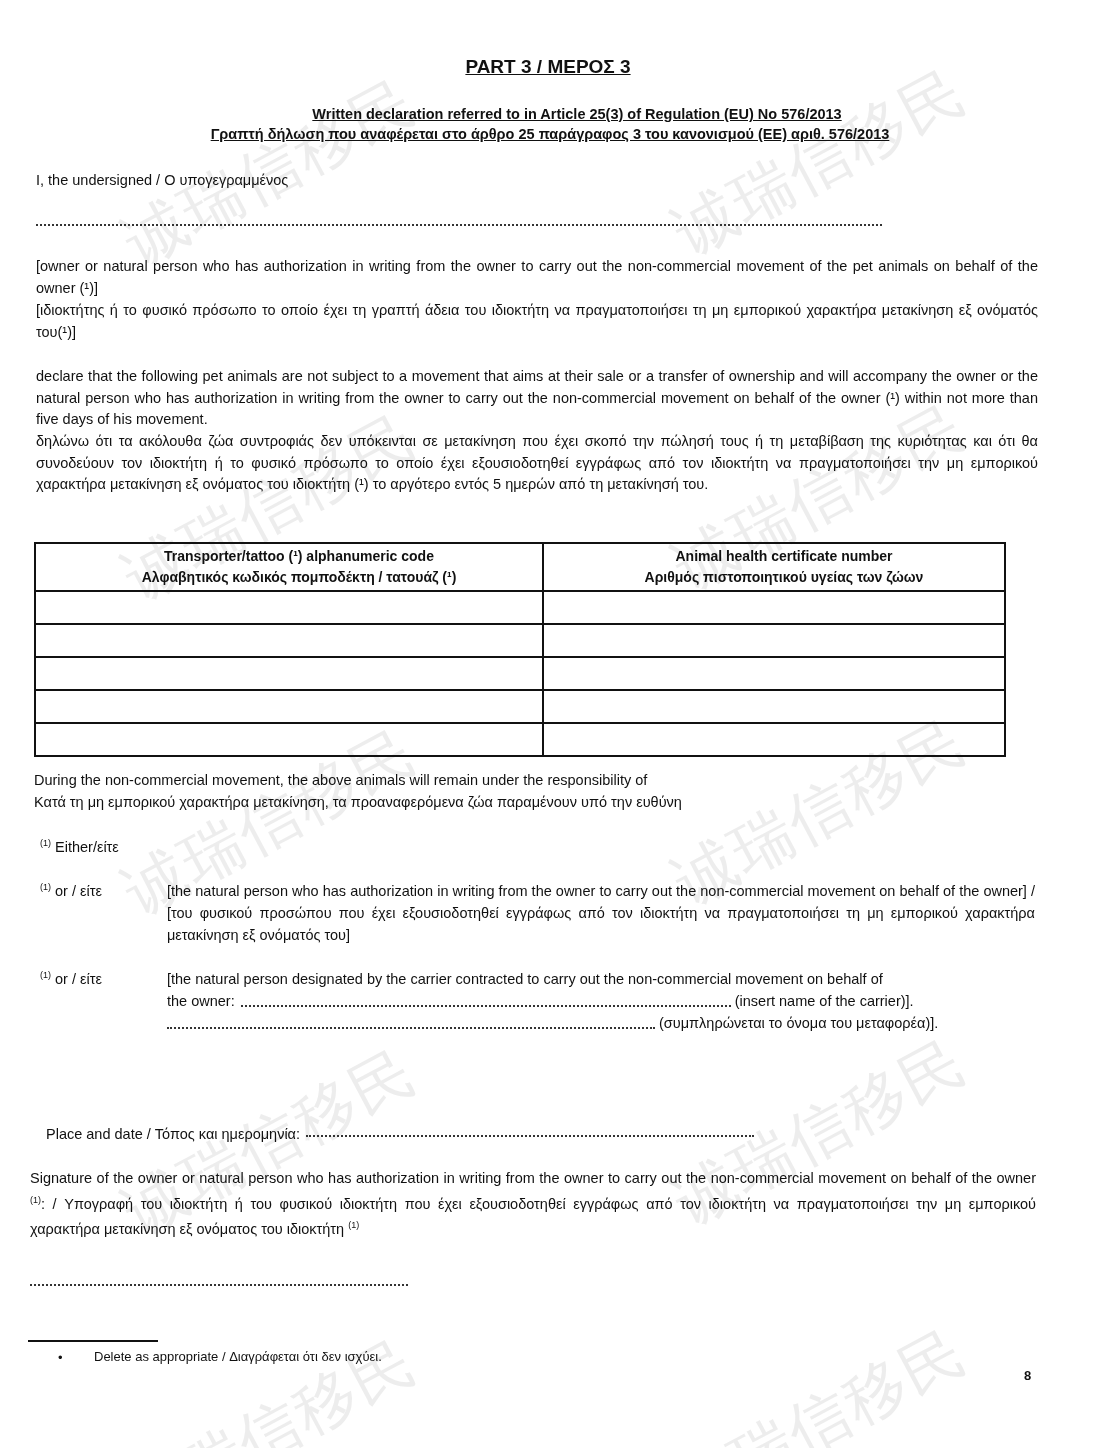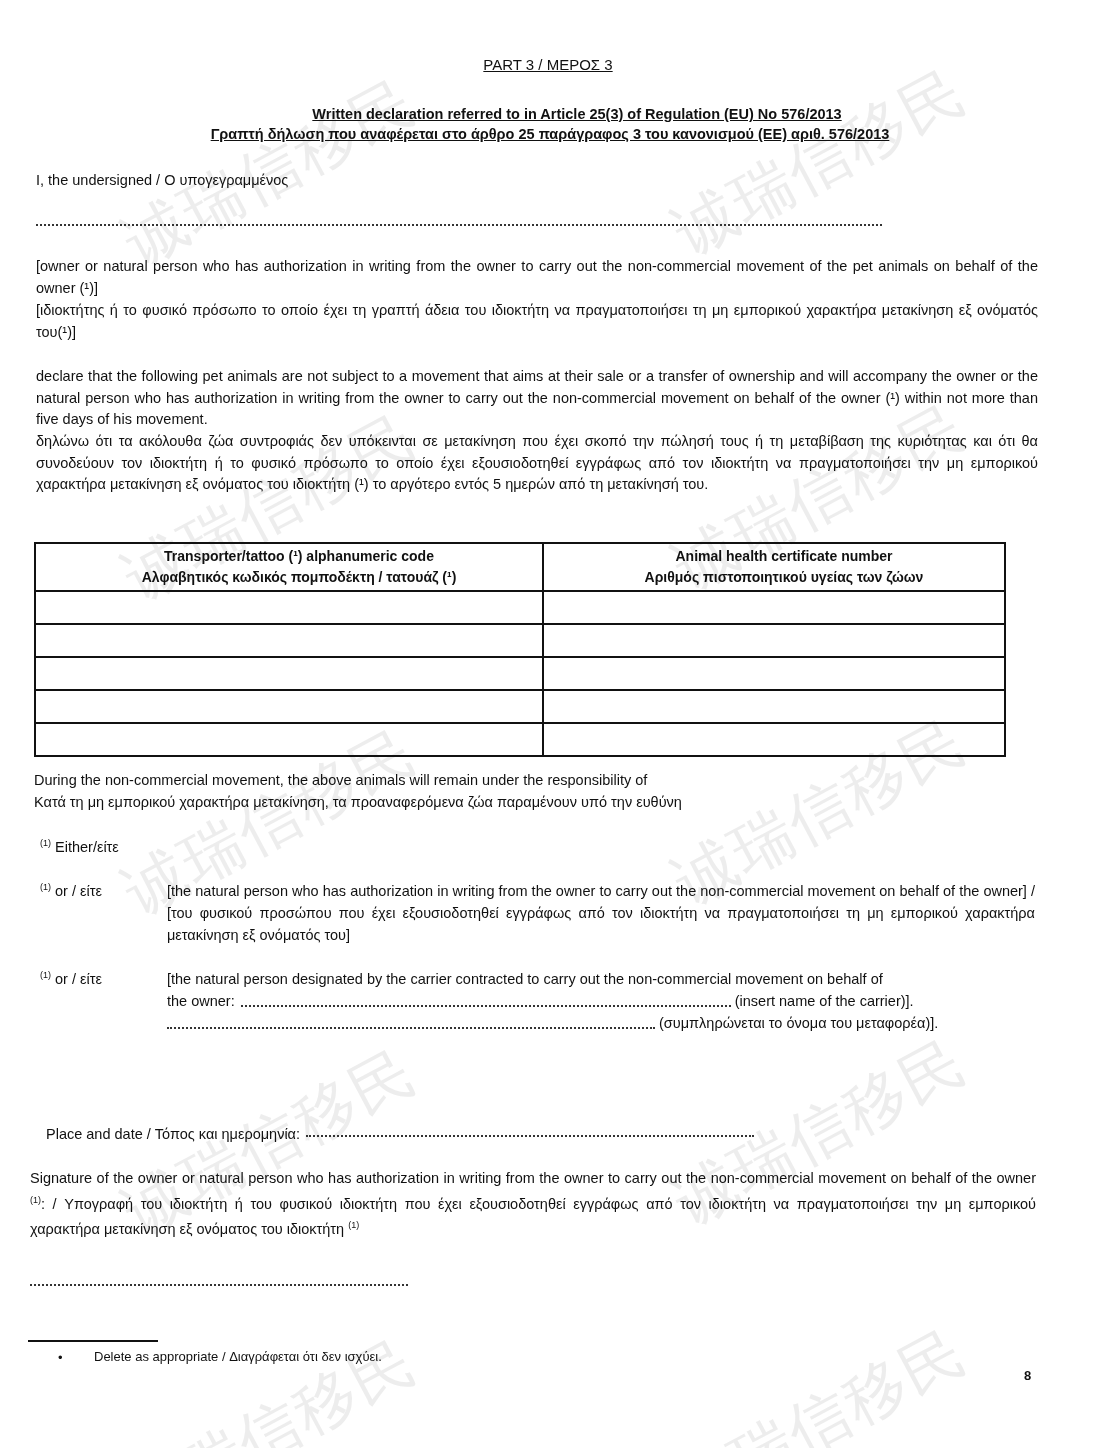--- a/index.html
+++ b/index.html
@@ -5,21 +5,21 @@
     html, body { margin: 0; padding: 0; background: #ffffff; }
     body {
       width: 1100px; height: 1448px; position: relative; overflow: hidden;
       font-family: "Liberation Sans", "DejaVu Sans", sans-serif;
       color: #111; font-size: 14.5px;
     }
     .page { position: absolute; left: 0; top: 0; width: 1100px; height: 1448px; }
     .abs { position: absolute; }
     .title {
       left: 0; width: 1096px; text-align: center; top: 56px;
-      font-weight: normal; font-size: 15px; text-decoration: underline;
+      font-weight: bold; font-size: 19px; text-decoration: underline;
     }
     .subtitle {
       left: 0; width: 1100px; text-align: center; font-weight: bold; font-size: 14.5px;
       text-decoration: underline; line-height: 20px;
     }
     .para { left: 36px; width: 1002px; line-height: 21.5px; text-align: justify; }
     .dots-line {
       border-bottom: 2px dotted #333; height: 0;
     }
     table.grid {

